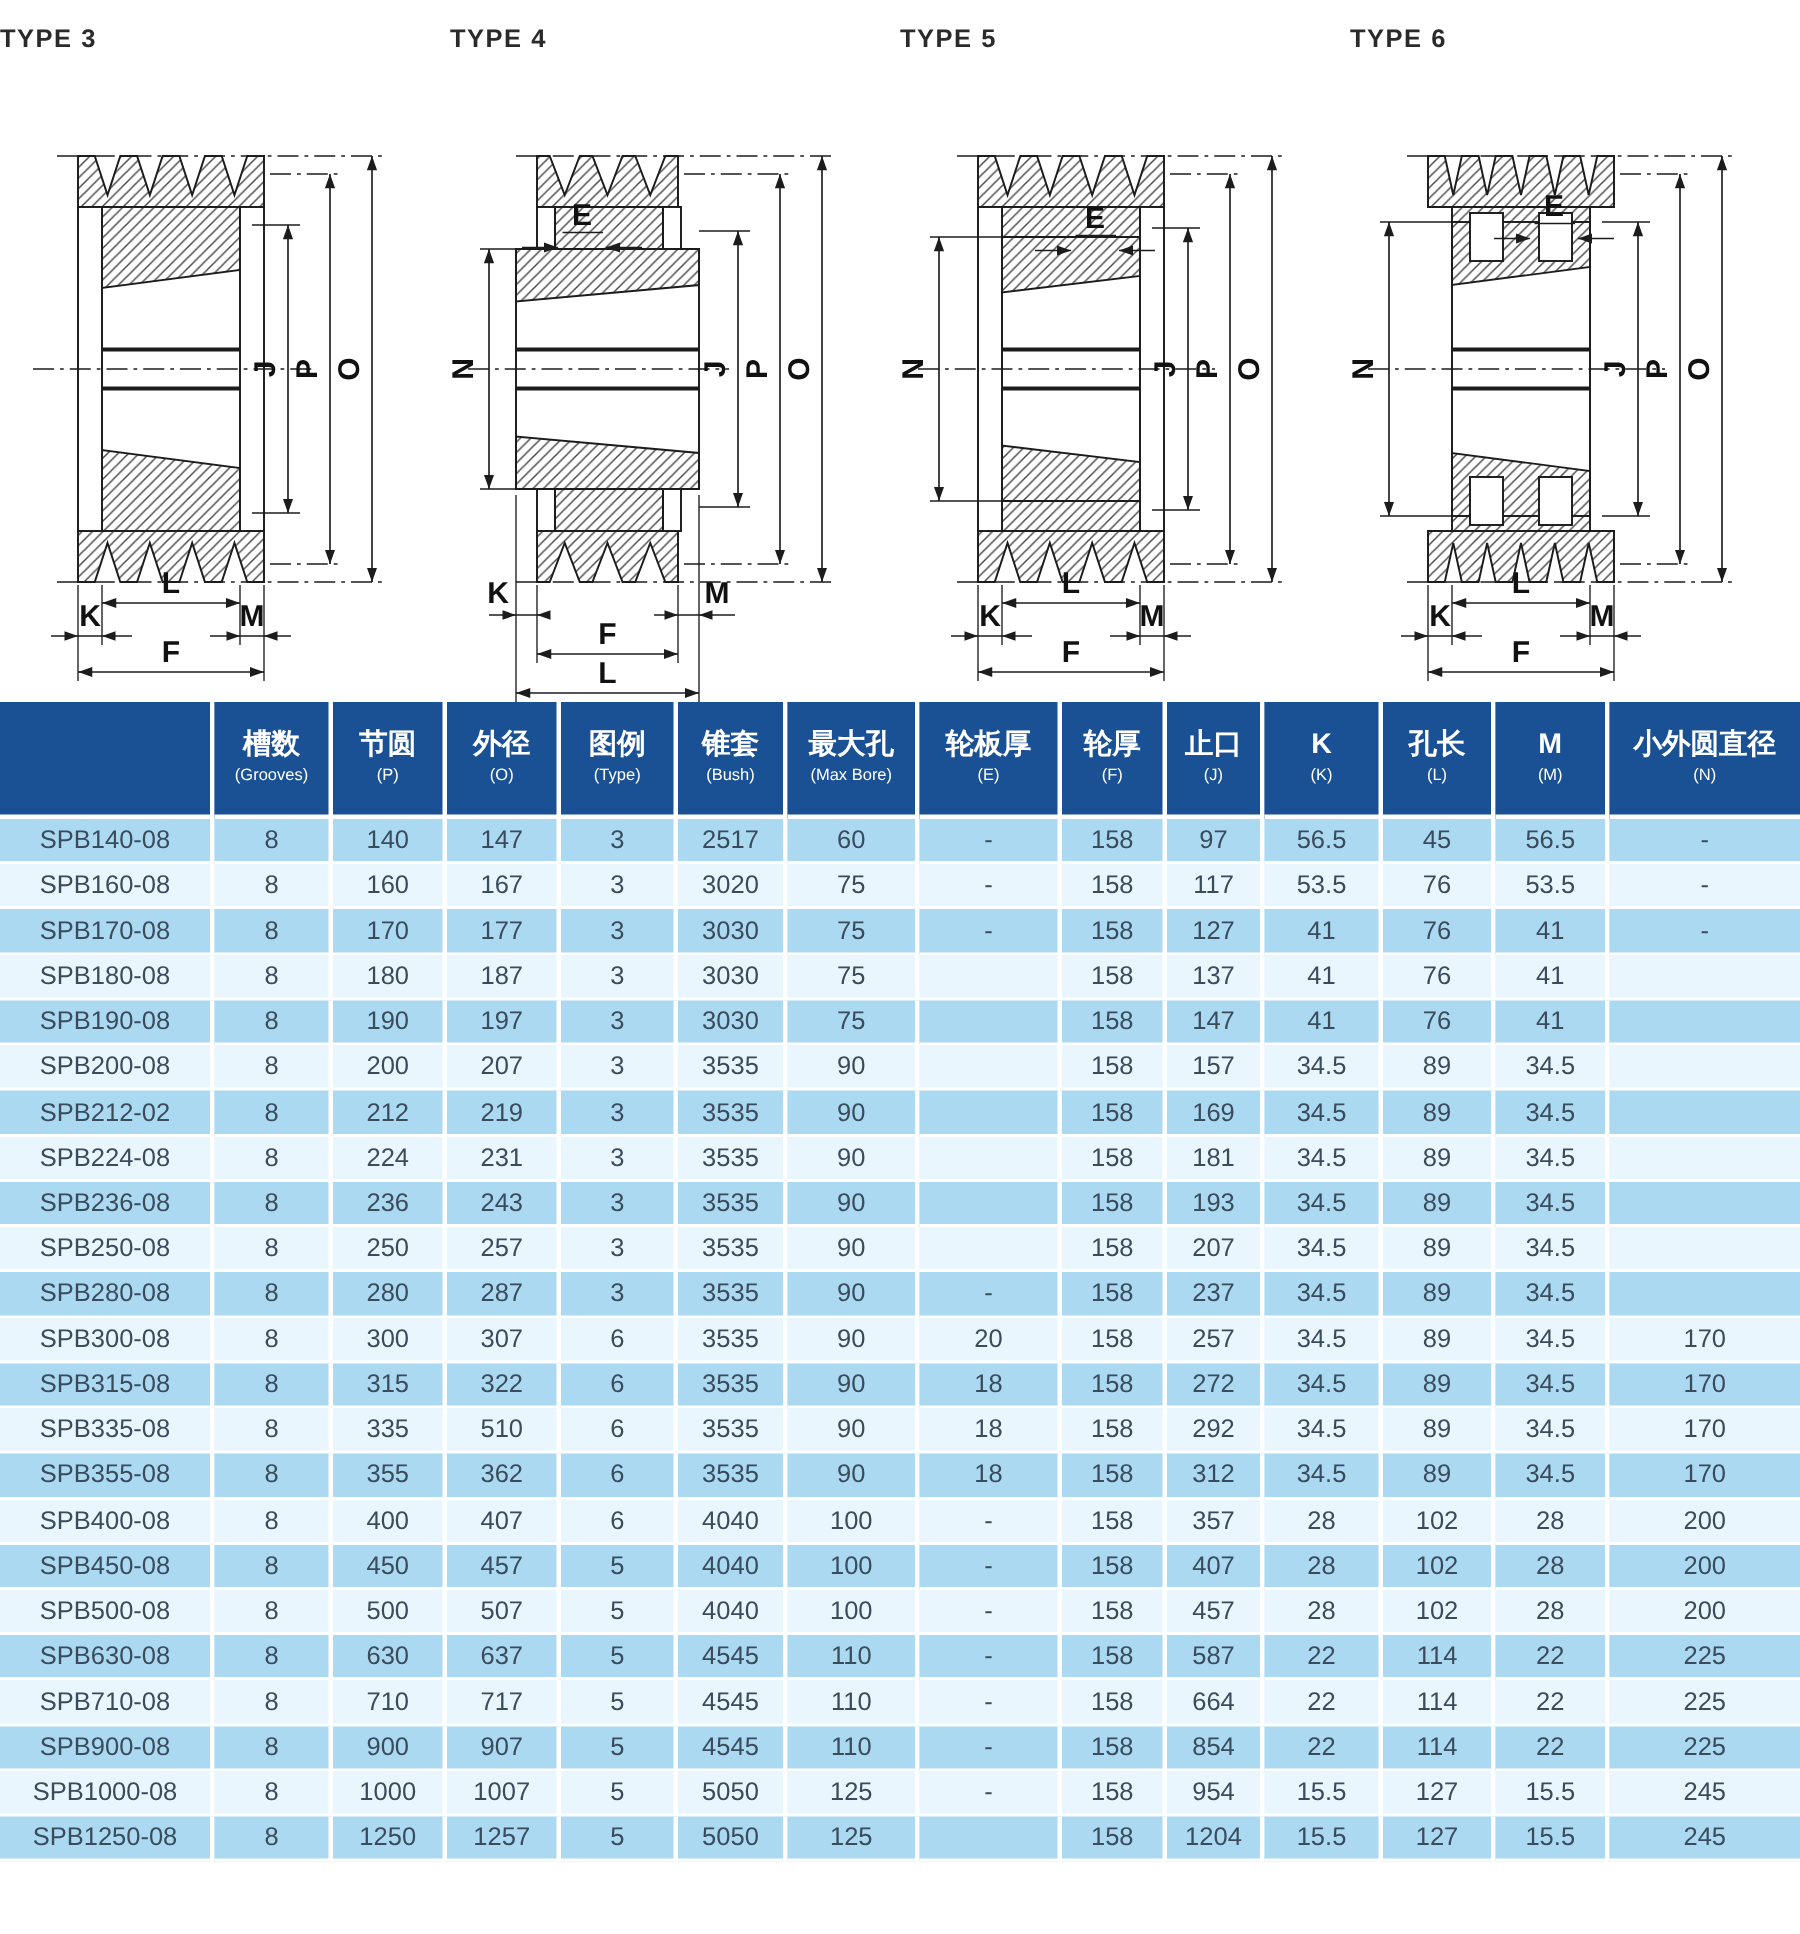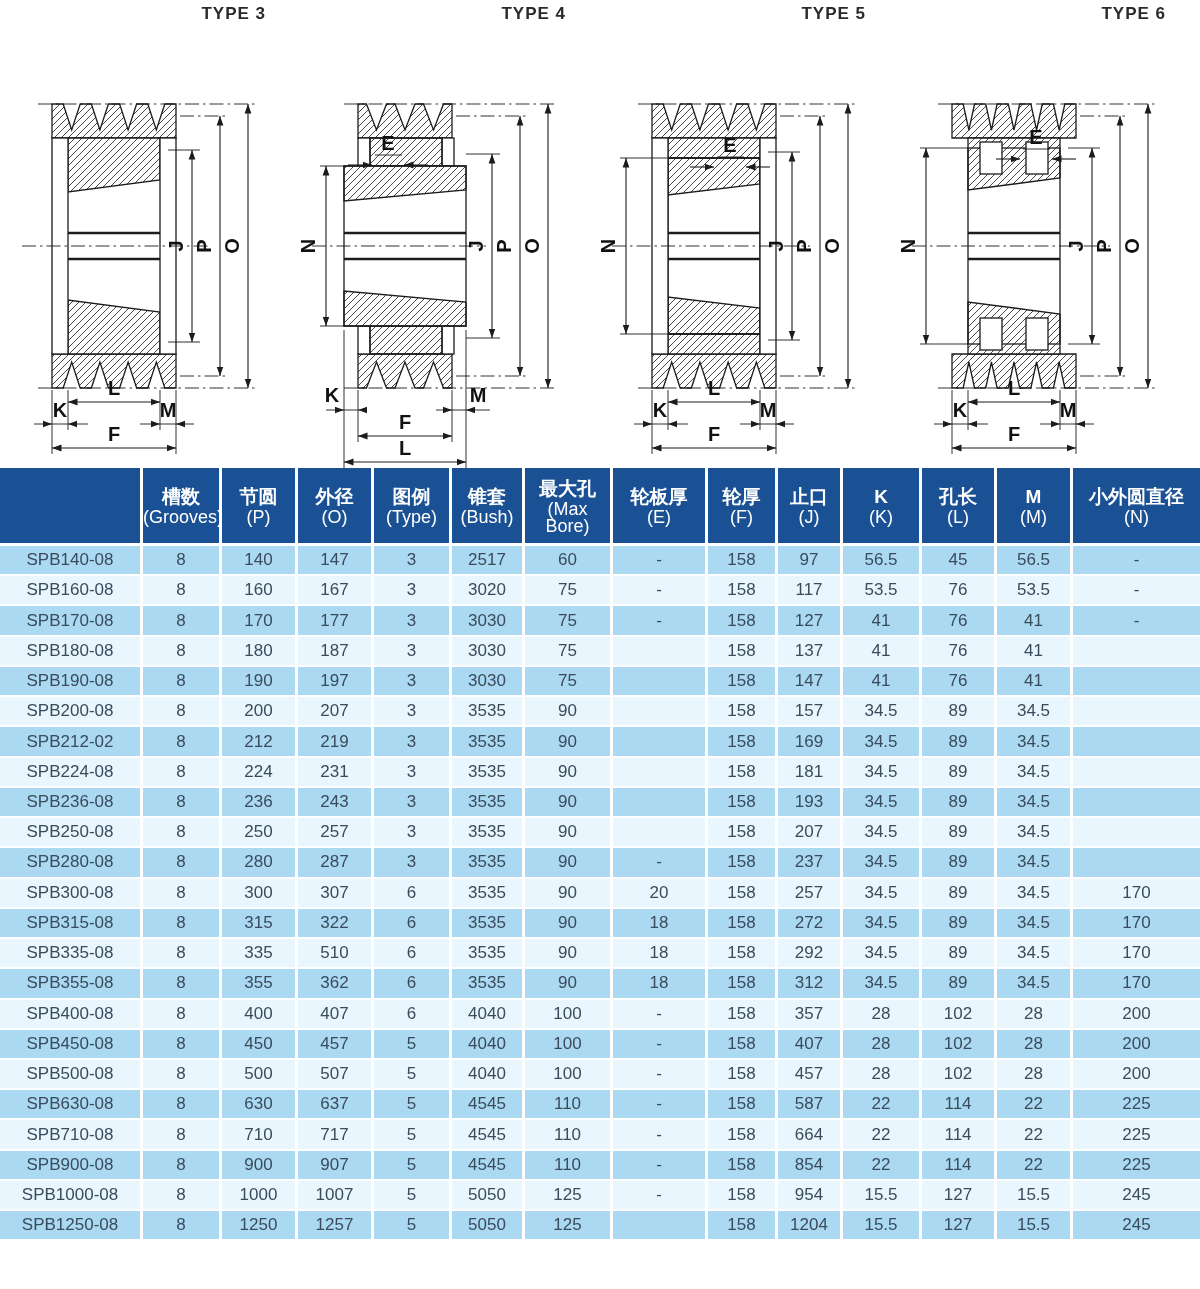--- a/index.html
+++ b/index.html
@@ -2,41 +2,41 @@
 <html><head>
 <meta charset="utf-8">
 <style>
   html,body{margin:0;padding:0;background:#fff;}
   body{width:1200px;font-family:"Liberation Sans","DejaVu Sans",sans-serif;}
   .sheet{width:1200px;height:1289px;background:#fff;overflow:hidden;}
 
   
   .drawings{display:flex;width:1200px;height:468px;background:#fff;}
   .panel{margin:0;padding:0;width:300px;height:468px;display:flex;flex-direction:column;align-items:stretch;}
-  .ptitle{height:38px;box-sizing:border-box;padding-top:4px;padding-right:34px;text-align:right;
+  .ptitle{height:38px;box-sizing:border-box;padding-top:16px;padding-right:34px;text-align:left;
           font-size:17px;font-weight:bold;color:#2a2a2a;letter-spacing:1px;}
   svg.pulley{display:block;width:300px;height:430px;}
   svg .hatch{fill:url(#hatchpat);stroke:#1c1c1c;stroke-width:1.3;}
   svg .wf{fill:#ffffff;stroke:#1c1c1c;stroke-width:1.3;}
   svg .wn{fill:#ffffff;stroke:none;}
   svg .so{fill:none;stroke:#1c1c1c;stroke-width:1.3;}
   svg .bore{fill:none;stroke:#1c1c1c;stroke-width:2.6;}
   svg .cl{fill:none;stroke:#1c1c1c;stroke-width:0.9;stroke-dasharray:14 4 2.5 4;}
   svg .ext{fill:none;stroke:#1c1c1c;stroke-width:0.9;}
   svg .dim{fill:none;stroke:#1c1c1c;stroke-width:1.1;}
   svg .lbl{font-family:"Liberation Sans","DejaVu Sans",sans-serif;font-size:20px;font-weight:600;fill:#111;}
   svg .tri{fill:#1c1c1c;stroke:none;}
 
   
   table.spec{width:1200px;border-collapse:separate;border-spacing:0;table-layout:fixed;}
   table.spec th,table.spec td{box-sizing:border-box;padding:0;text-align:center;vertical-align:middle;}
   table.spec th{background:#1a5094;color:#fff;height:78px;border-right:3px solid #fff;border-bottom:3px solid #fff;}
   table.spec th:last-child{border-right:none;}
   table.spec .hzh{font-size:19px;font-weight:bold;line-height:24px;}
-  table.spec .hen{font-size:18px;font-weight:normal;line-height:17px;}
+  table.spec .hen{font-size:11px;font-weight:normal;line-height:17px;}
   table.spec td{height:30.24px;font-size:17px;color:#3a4b5c;border-right:3px solid #fff;border-bottom:2px solid #fff;}
   table.spec td:last-child{border-right:none;}
   table.spec tbody tr:nth-child(odd) td{background:#aad9f1;}
   table.spec tbody tr:nth-child(even) td{background:#e9f6fd;}
 </style>
 </head>
 <body>
 
 <svg width="0" height="0" style="position:absolute" aria-hidden="true">
   <defs>

